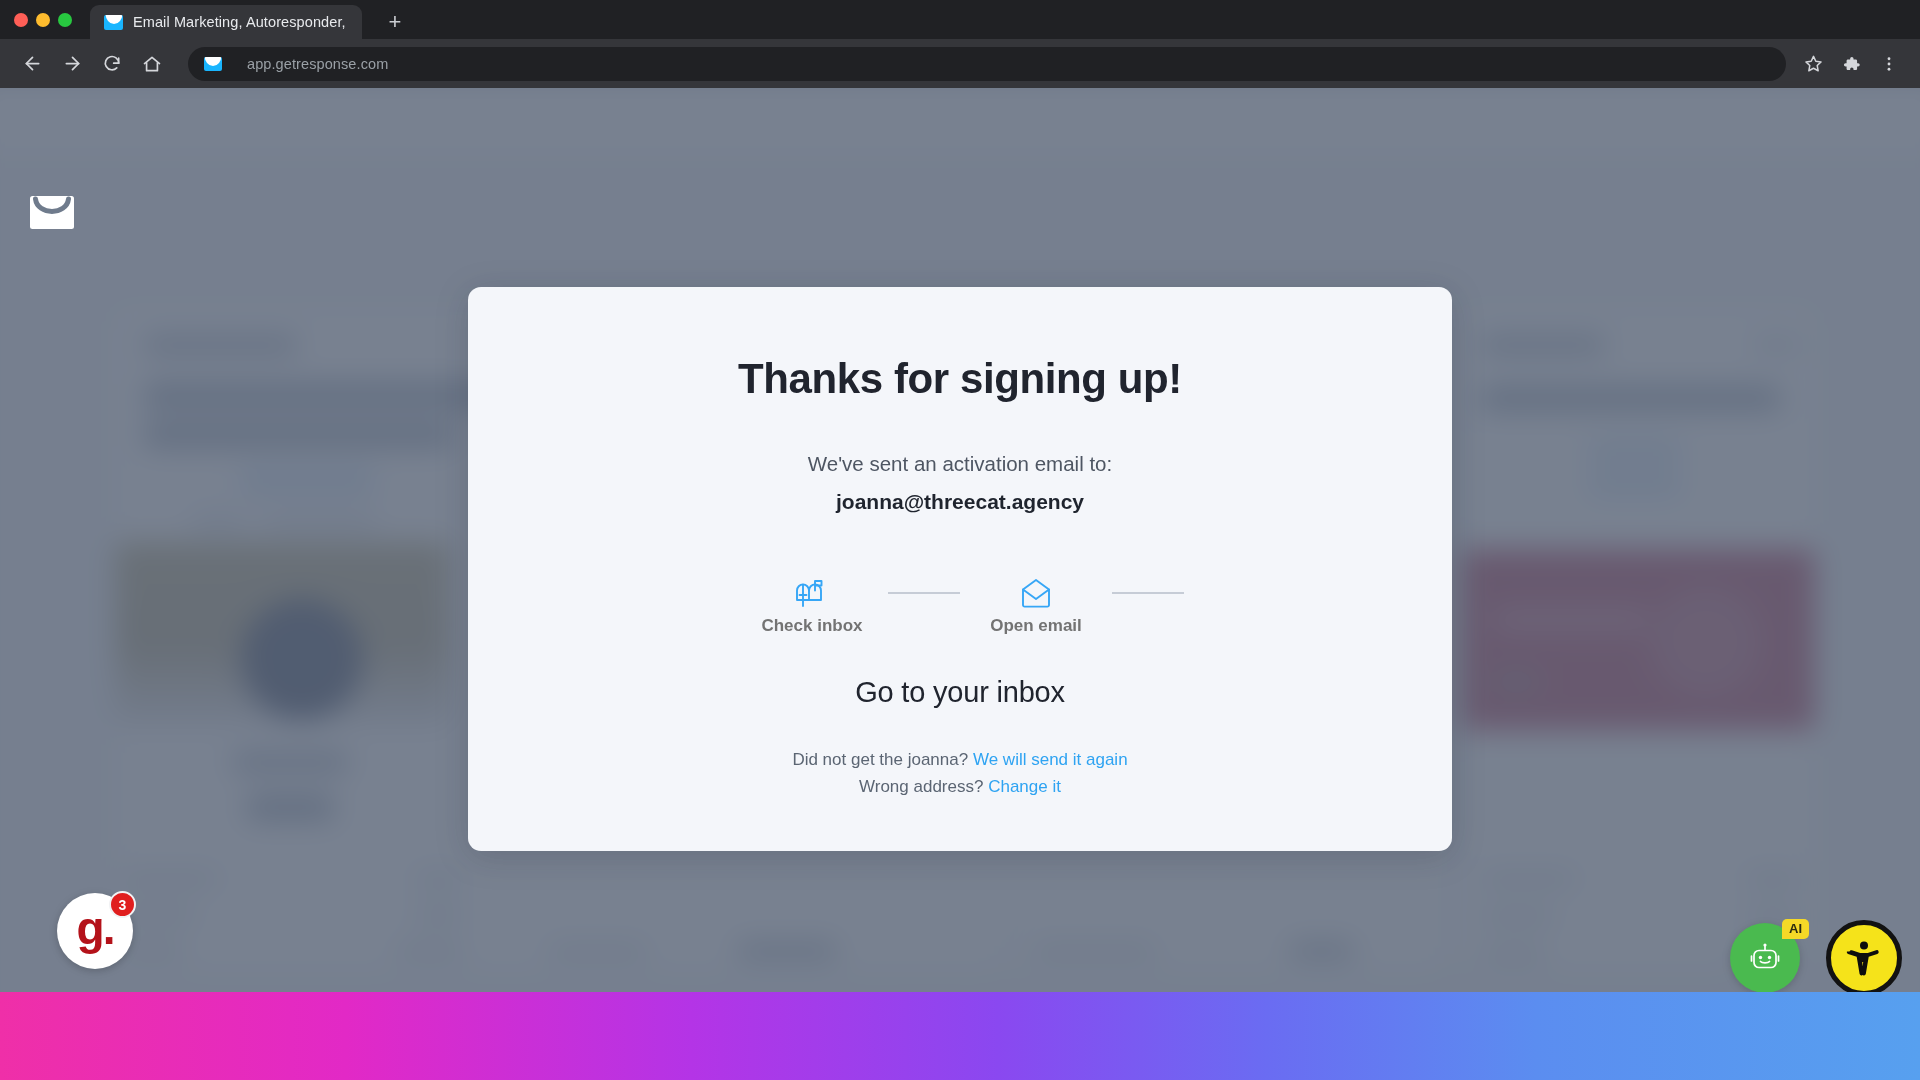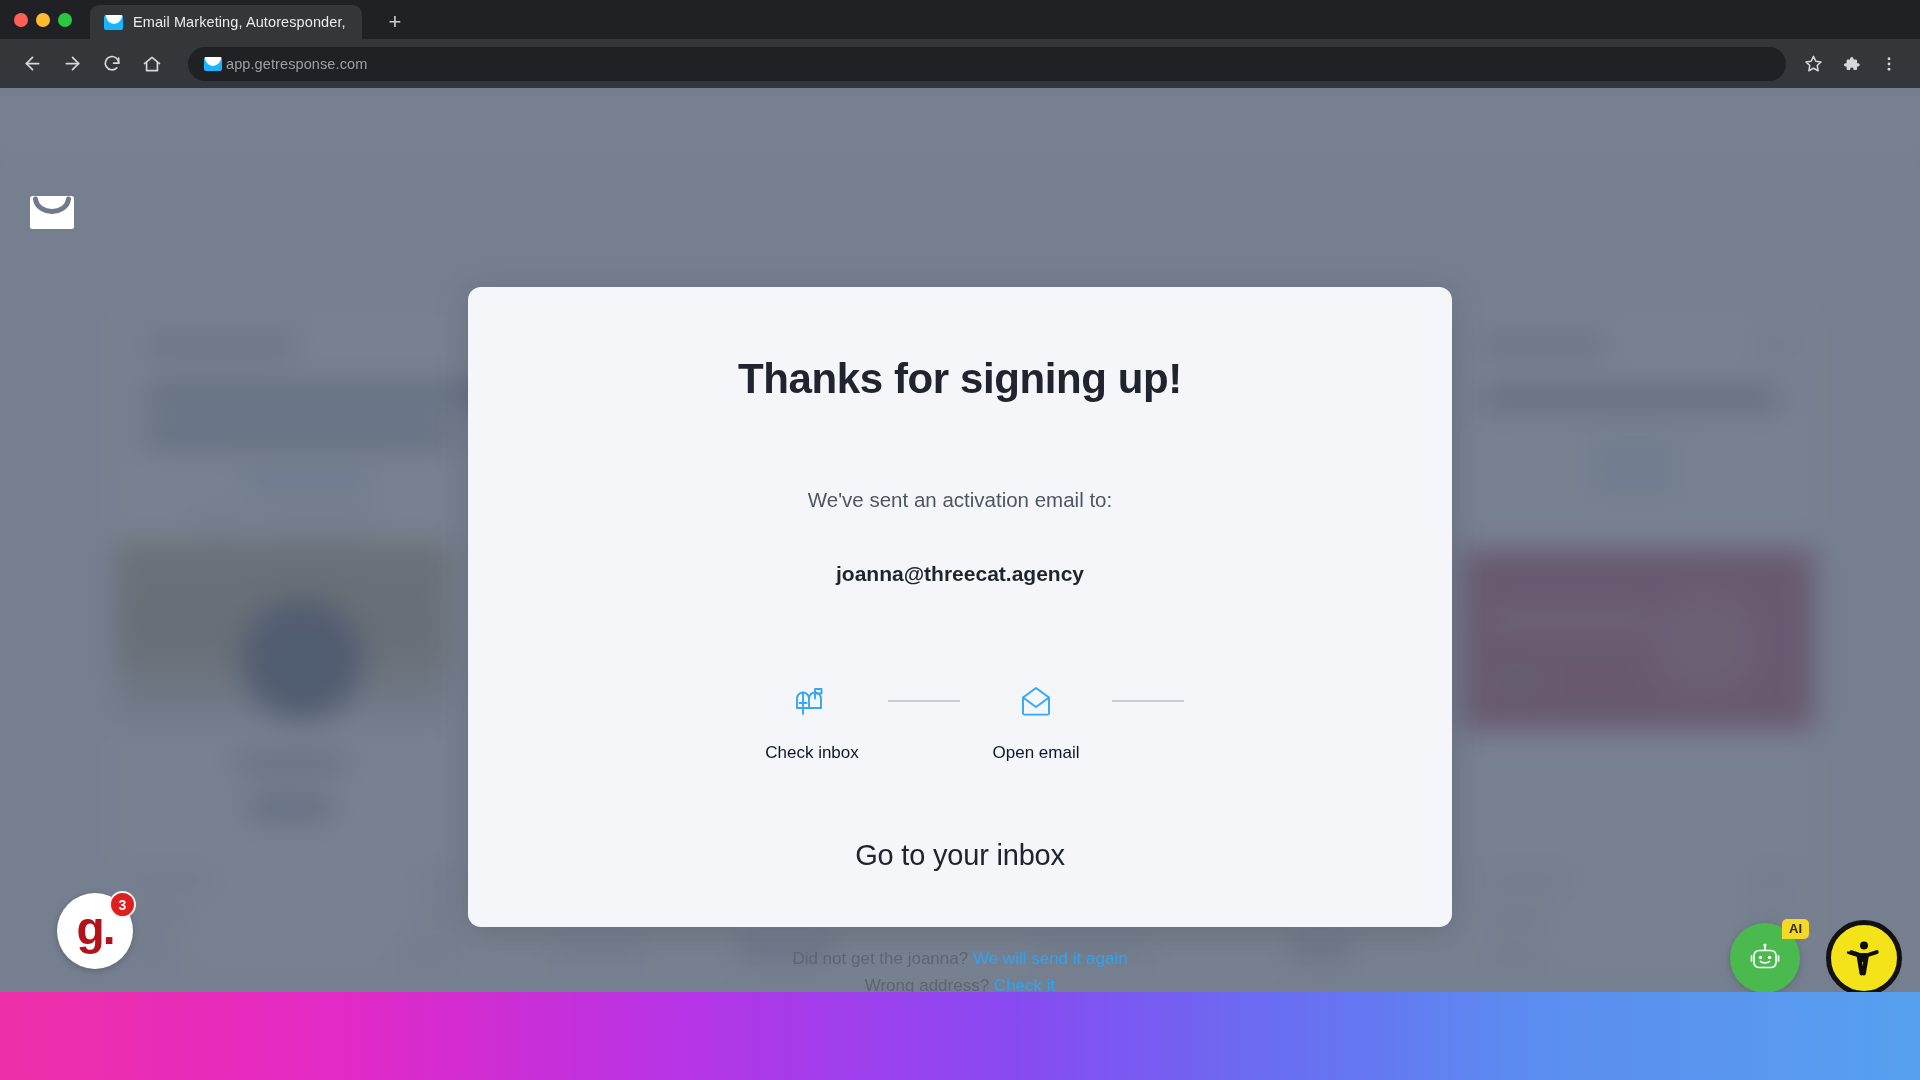--- a/index.html
+++ b/index.html
@@ -110,21 +110,21 @@
   }
   .nav-btn svg { display: block; }
 
   #url-bar {
     flex: 1;
     height: 34px;
     background: #202124;
     border-radius: 17px;
     display: flex;
     align-items: center;
-    gap: 4px;
+    gap: 25px;
     padding: 0 16px;
     margin-left: 14px;
     margin-right: 6px;
     cursor: text;
   }
   #url-text {
     color: #9aa0a6;
     font-size: 14.5px;
     letter-spacing: .1px;
   }
@@ -209,29 +209,28 @@
     height: 33px;
     z-index: 5;
   }
 
   
   #modal {
     position: absolute;
     left: 468px;
     top: 199px;
     width: 984px;
-    height: 640px;
+    height: 564px;
     background: #f4f6fa;
     border-radius: 13px;
     z-index: 20;
     display: flex;
     flex-direction: column;
     align-items: center;
     box-shadow: 0 6px 34px rgba(20,28,44,.18);
-    gap: 36px;
   }
 
   #modal-title {
     margin-top: 68px;
     font-size: 42px;
     font-weight: 700;
     color: #20242e;
     letter-spacing: -0.4px;
     font-stretch: condensed;
     text-align: center;
@@ -264,24 +263,24 @@
     flex-direction: column;
     align-items: center;
   }
   .step-icon {
     height: 46px;
     display: flex;
     align-items: center;
     justify-content: center;
   }
   .step-label {
-    margin-top: 19px;
     font-size: 17px;
-    color: #0f172a;
+    color: #737373;
     white-space: nowrap;
+    font-weight: bold;
   }
   .step-connector {
     width: 72px;
     height: 1.5px;
     background: #c6ccd6;
     margin-top: 22px;
     flex: 0 0 auto;
   }
 
   #go-to-inbox {
@@ -593,21 +592,21 @@
 
     <a id="go-to-inbox" href="#">Go to your inbox</a>
 
     <div id="modal-footer">
       <div class="footer-row">
         <span>Did not get the joanna?</span>
         <a class="footer-link" href="#">We will send it again</a>
       </div>
       <div class="footer-row">
         <span>Wrong address?</span>
-        <a class="footer-link" href="#">Check it</a>
+        <a class="footer-link" href="#">Change it</a>
       </div>
     </div>
   </div>
 
   <div id="grammarly-widget">
     <div id="grammarly-circle">
       <span id="grammarly-logo">g.</span>
     </div>
     <div id="grammarly-badge">3</div>
   </div>

